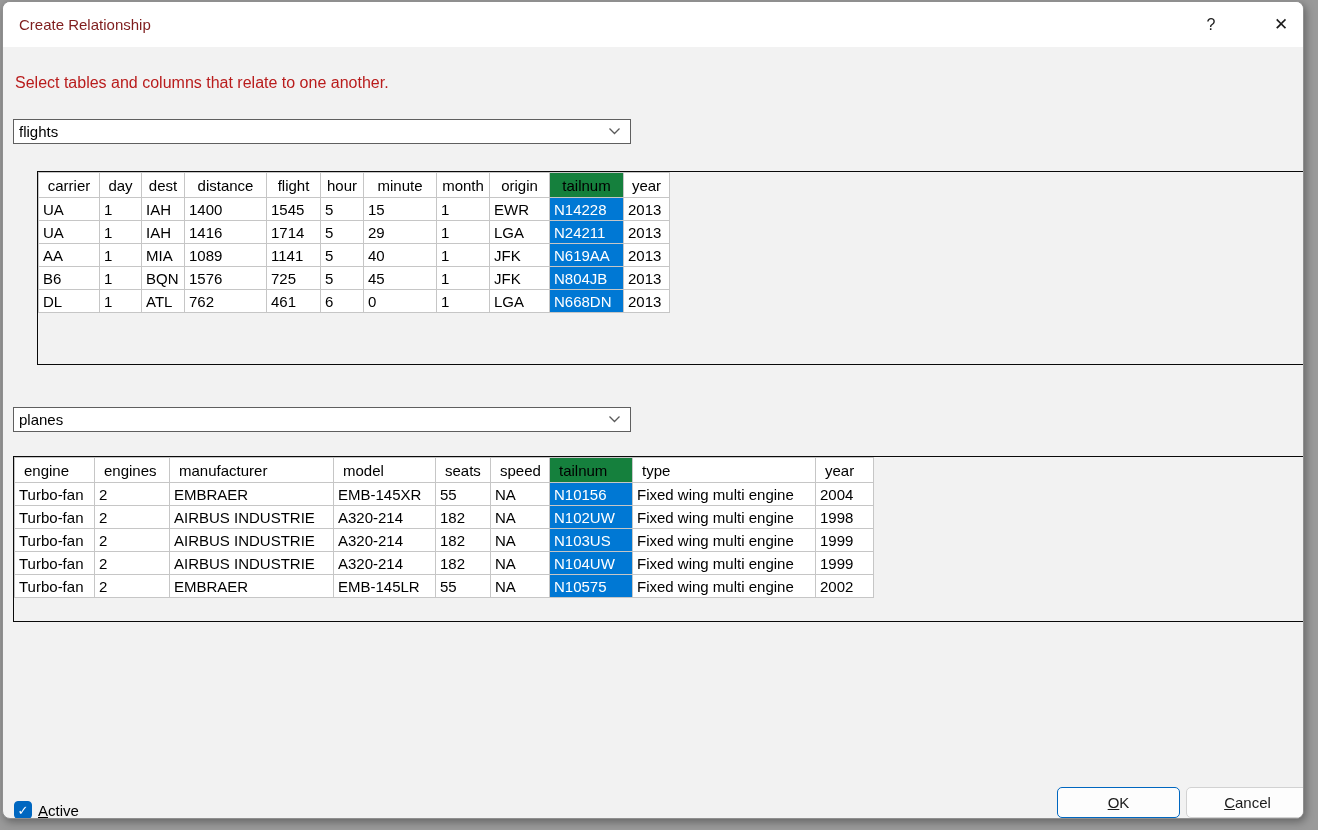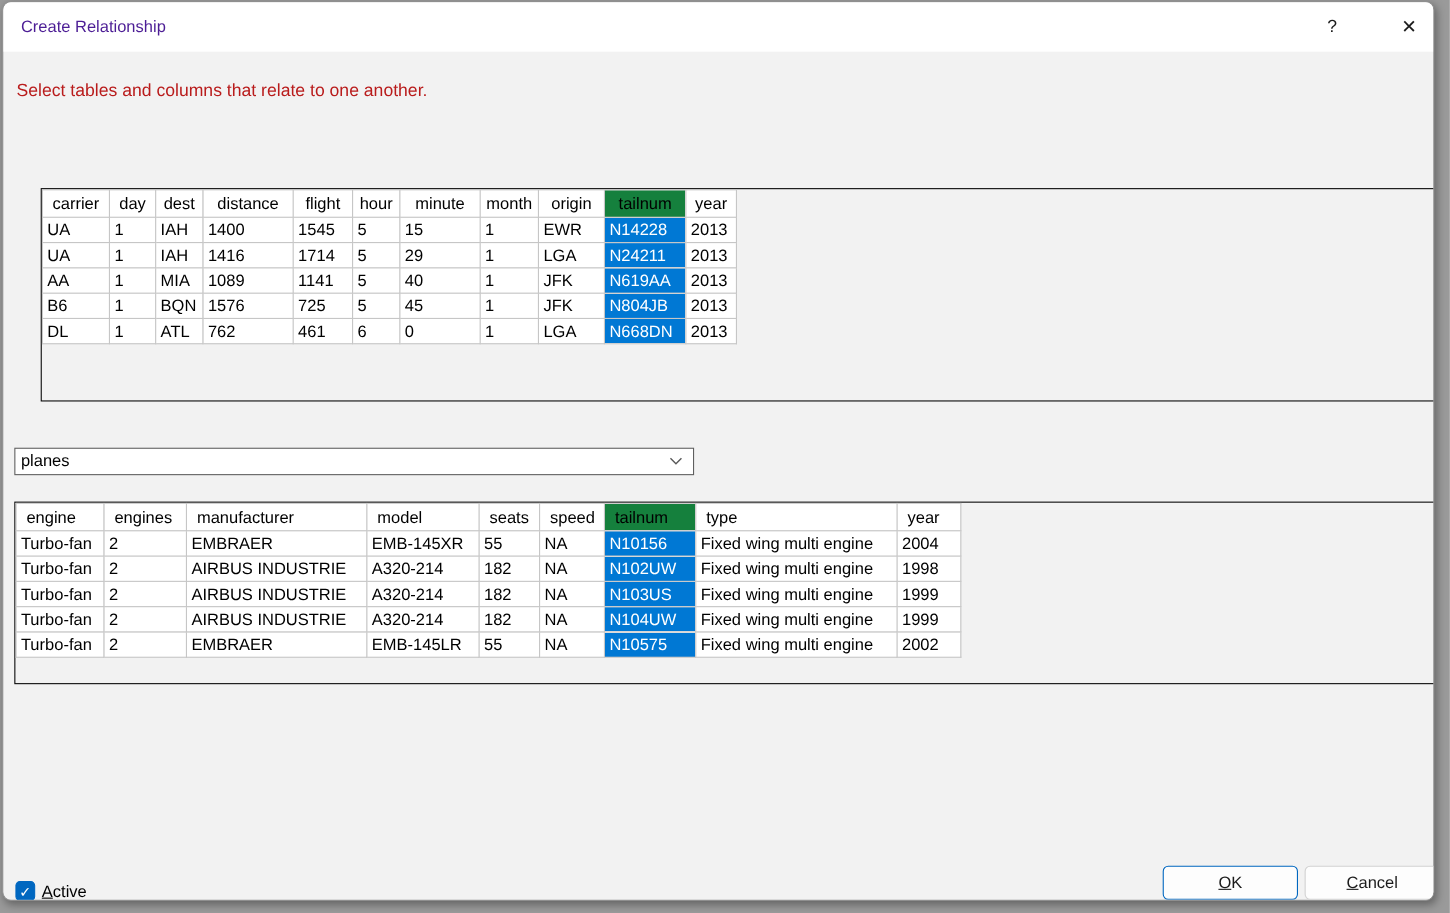--- a/index.html
+++ b/index.html
@@ -10,21 +10,21 @@
     color:#1b1b1b;
   }
   .dialog{
     position:absolute;left:2px;top:1px;width:1302px;height:818px;
     background:#f2f2f2;border:1px solid #8f8f8f;border-radius:8px;
     overflow:hidden;box-shadow:2px 3px 8px rgba(0,0,0,.35);
     box-sizing:border-box;
   }
   
   .titlebar{position:absolute;left:0;top:0;right:0;height:45px;background:#ffffff;}
-  .title{position:absolute;left:16px;top:14px;font-size:15px;color:#4c1d95;}
+  .title{position:absolute;left:16px;top:14px;font-size:15px;color:#7f1d1d;}
   .tb-btn{
     position:absolute;top:4px;width:40px;height:37px;border:none;background:transparent;
     font-family:inherit;font-size:17px;color:#1b1b1b;cursor:default;
     display:flex;align-items:center;justify-content:center;padding:0;
   }
   .tb-help{right:72px;font-size:16px;}
   .tb-close{right:2px;font-size:17px;font-weight:300;}
   
   .instruction{position:absolute;left:12px;top:72px;font-size:16px;color:#b91c1c;}
   
@@ -82,20 +82,28 @@
     <button class="tb-btn tb-help">
       <span>?</span>
     </button>
     <button class="tb-btn tb-close">
       <span>✕</span>
     </button>
   </div>
 
   <div class="instruction">Select tables and columns that relate to one another.</div>
 
+  <div class="dropdown dd-flights">
+    <span>flights</span>
+    <span class="chev">
+      <svg width="13" height="9" viewBox="0 0 13 9">
+          <polyline points="1.5,1.5 6.5,6.5 11.5,1.5" fill="none" stroke="#5a5a5a" stroke-width="1.3"></polyline>
+        </svg>
+    </span>
+  </div>
 
   <div class="tablebox box-flights">
     <table class="grid grid-flights">
       <colgroup>
         <col style="width:61px">
           <col style="width:42px">
           <col style="width:43px">
           <col style="width:82px">
         <col style="width:54px">
           <col style="width:43px">

